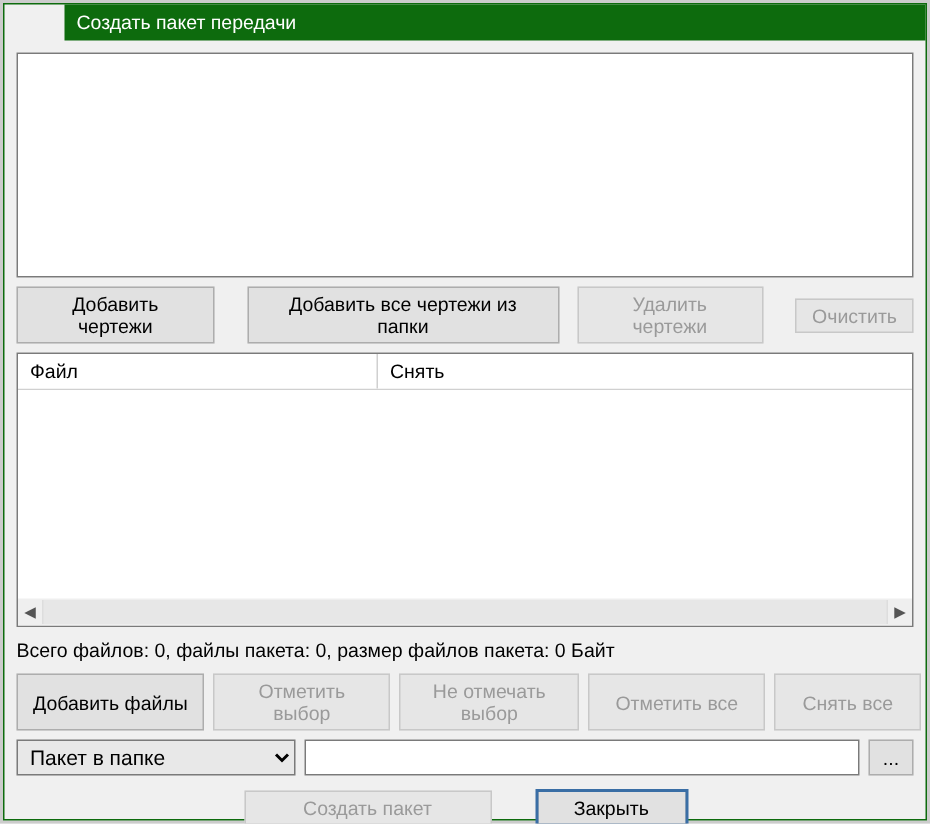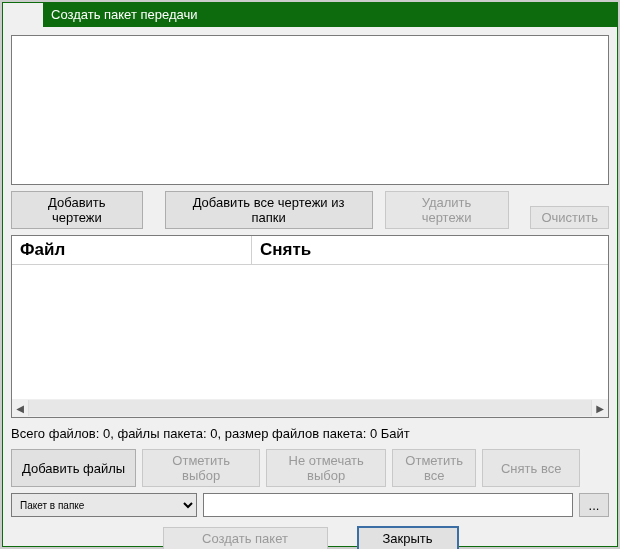--- a/index.html
+++ b/index.html
@@ -39,21 +39,21 @@
     gap: 6px;
   }
   .toparea {
     border: 1px solid #7a7a7a;
     background: #fff;
     height: 150px;
   }
   .row {
     display: flex;
     gap: 6px;
-    align-items: flex-end;
+    align-items: center;
   }
   .btn {
     background: #e1e1e1;
     border: 1px solid #adadad;
     padding: 3px 10px;
     font-size: 13px;
     font-family: inherit;
     cursor: pointer;
     text-align: center;
   }
@@ -72,22 +72,21 @@
     flex-direction: column;
   }
   .table-head {
     display: flex;
     border-bottom: 1px solid #d0d0d0;
   }
   .th {
     background: #fff;
     padding: 4px 8px;
     border-right: 1px solid #d0d0d0;
-    font-size: 17px;
-    font-weight: bold;
+    font-size: 13px;
   }
   .th.th-file { width: 240px; }
   .th.th-path { flex: 1; border-right: none; }
   .table-body { flex: 1; }
   .hscroll {
     height: 18px;
     background: #efefef;
     display: flex;
     align-items: center;
   }
@@ -112,21 +111,21 @@
   .statusline {
     font-size: 13px;
     padding: 2px 0;
   }
   .row2 { display: flex; gap: 6px; }
   .row2 .btn { flex: 0 0 auto; }
   .row3 { display: flex; gap: 6px; align-items: stretch; }
   .select {
     border: 1px solid #7a7a7a;
     background: #e8e8e8;
-    font-size: 10px;
+    font-size: 14px;
     font-family: inherit;
     height: 24px;
     padding: 0 4px;
     width: 186px;
   }
   .textfield {
     flex: 1;
     border: 1px solid #7a7a7a;
     background: #fff;
     height: 24px;
@@ -195,21 +194,21 @@
         <div class="arrow">▶</div>
       </div>
     </div>
 
     <div class="statusline">Всего файлов: 0, файлы пакета: 0, размер файлов пакета: 0 Байт</div>
 
     <div class="row2">
       <button class="btn">Добавить файлы</button>
       <button class="btn disabled" style="width:118px">Отметить выбор</button>
       <button class="btn disabled" style="width:120px">Не отмечать выбор</button>
-      <button class="btn disabled" style="width:84px">Отметить все</button>
+      <button class="btn disabled" style="width:118px">Отметить все</button>
       <button class="btn disabled" style="width:98px">Снять все</button>
     </div>
 
     <div class="row3">
       <select class="select">
         <option>Пакет в папке</option>
       </select>
       <input class="textfield" type="text" value="" style="">
       <button class="browse">...</button>
     </div>

